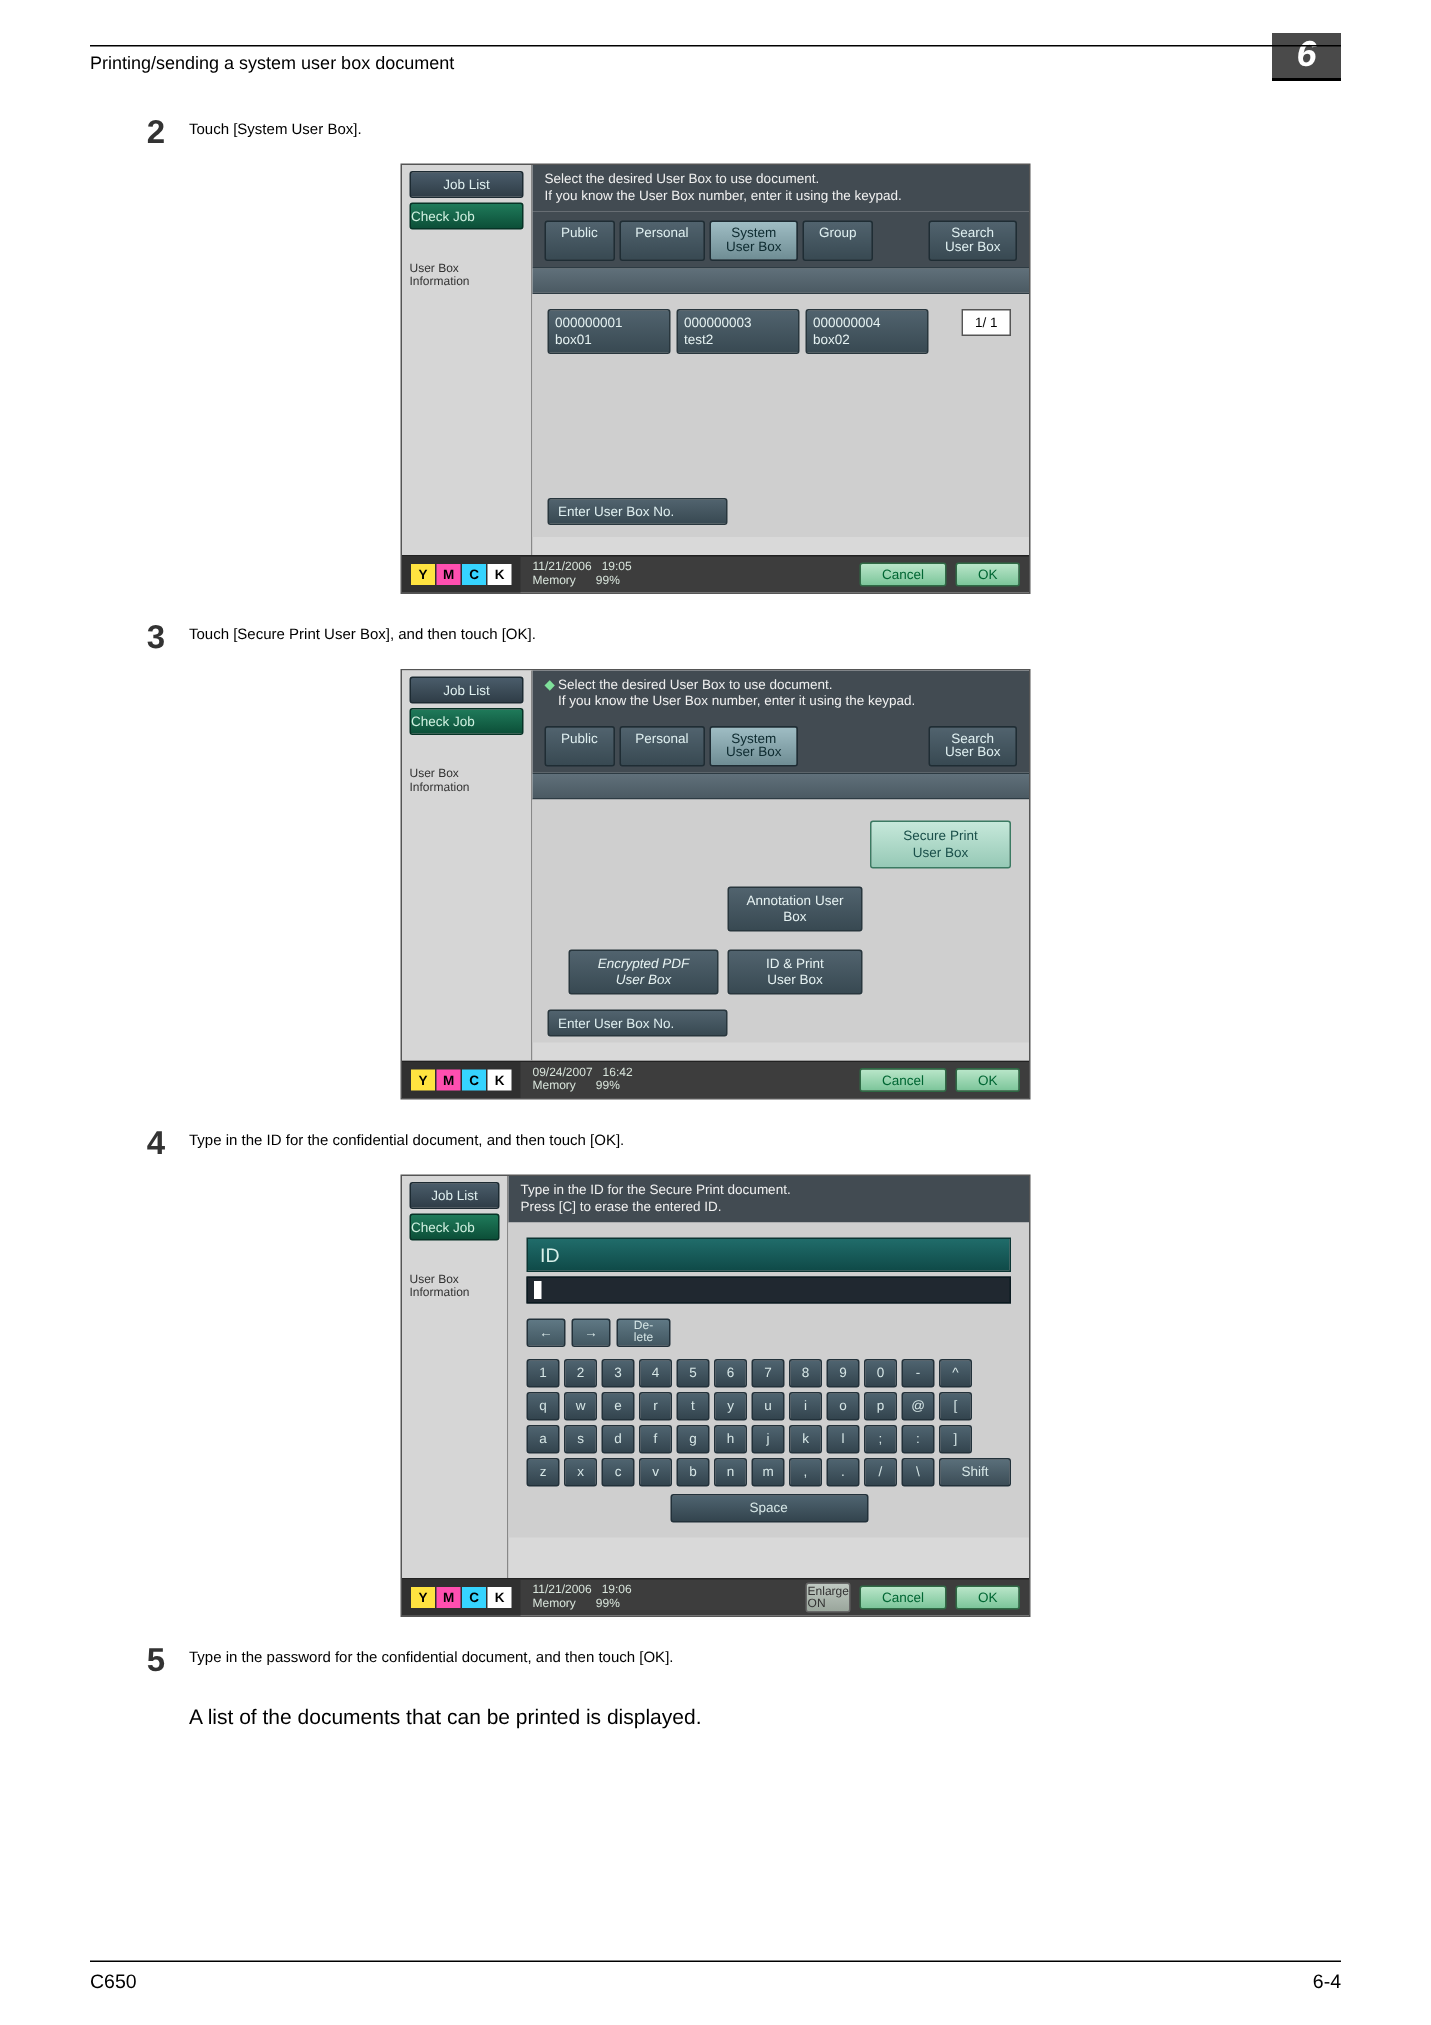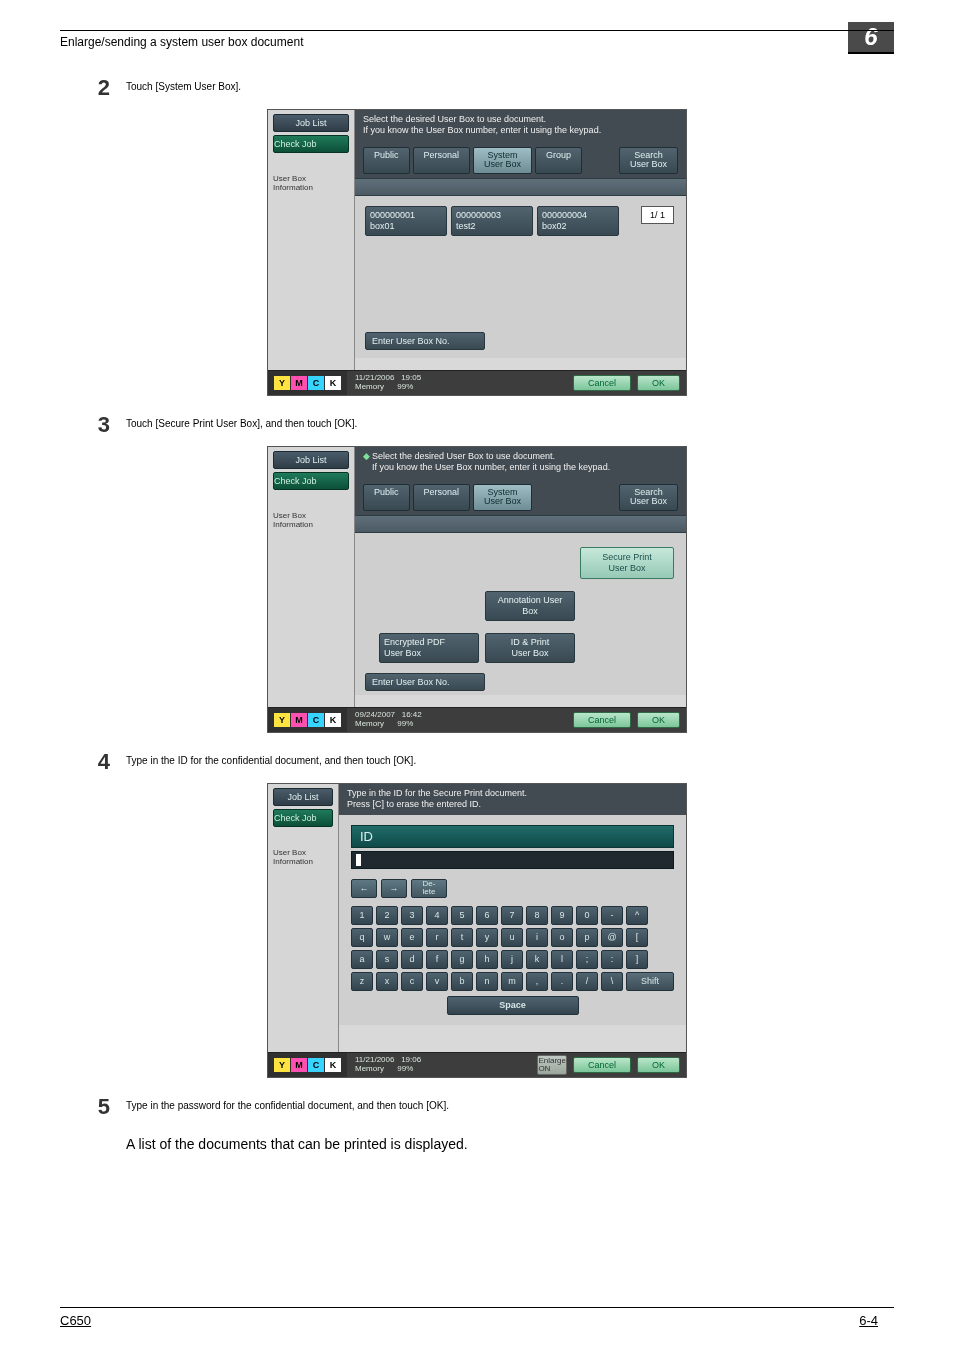--- a/index.html
+++ b/index.html
@@ -42,36 +42,36 @@
   .sys-box { padding:4px 6px; font-size:9px; color:#1a4f4a; background:linear-gradient(#c6e8da,#96c9b6); border:1px solid #3b7a62; border-radius:2px; text-align:center; line-height:1.2; width:80px;}
   .sys-grid { position:relative; min-height:144px; }
   .kbd-area { padding:10px 12px; background:#cfcfcf;}
   .id-lbl { background:linear-gradient(#206c6a,#0f4a48); color:#d7efe9; padding:3px 8px; font-size:13px; margin-bottom:3px; border:1px solid #0b3533;}
   .id-field { background:#202830; height:16px; margin-bottom:10px; border:1px solid #0b1a20; position:relative;}
   .cursor { position:absolute; left:4px; top:2px; width:5px; height:12px; background:#fff;}
   .key-rows { display:flex; flex-direction:column; gap:3px; }
   .key-row { display:flex; gap:3px; }
   .key { width:20px; height:17px; background:linear-gradient(#4f6470,#33444e); border:1px solid #22313a; color:#d6e6e6; font-size:9px; display:flex; align-items:center; justify-content:center; border-radius:2px;}
   .key.shift { width:46px; margin-left:auto; background:linear-gradient(#5a6f7a,#3c4d57);}
-  .key.space { width:130px;font-weight:bold; }
+  .key.space { width:130px; }
   .key.top { background:linear-gradient(#5f7884,#425761);}
   .nav-keys { display:flex; gap:4px; margin-bottom:8px;}
   .nav-keys .key { width:24px; height:17px;}
   .star { color:#7fe09a; margin-right:2px;}
   .bottom-line { position:absolute; bottom:42px; left:60px; right:60px; border-top:1px solid #000; }
-  .bottom-row { position:absolute; bottom:22px; left:60px; right:76px; display:flex; justify-content:space-between; font-size:13px;text-decoration:underline;}
+  .bottom-row { position:absolute; bottom:22px; left:60px; right:60px; display:flex; justify-content:space-between; font-size:13px;}
 </style>
 </head>
 <body>
 
 <div class="page">
   <div class="page-num-box">6</div>
   <div class="head-line"></div>
   <div class="head-row">
-    <span class="headtitle">Enlarge/sending a system user box document</span>
+    <span class="headtitle">Printing/sending a system user box document</span>
     <span></span>
   </div>
 
   <div class="step" style="margin-top:28px;">
     <div class="step-num">2</div>
     <div class="step-text">Touch [System User Box].</div>
   </div>
   <div class="shot-wrap">
     <div class="shot">
       <div class="shot-body">
@@ -166,21 +166,21 @@
           <div class="work-area sys-grid">
             <div style="position:absolute; right:12px; top:14px;padding-left:32px;">
               <div class="sys-box" style="white-space:pre-line;">Secure Print
 User Box</div>
             </div>
             <div style="position:absolute; left:130px; top:58px;">
               <div class="ub" style="width:80px; text-align:center;">Annotation
 User Box</div>
             </div>
             <div style="position:absolute; left:24px; top:100px;">
-              <div class="ub" style="width:90px; text-align:left; white-space:pre-line;">Encrypted PDF
+              <div class="ub" style="width:90px; text-align:center; white-space:pre-line;font-style:italic;">Encrypted PDF
 User Box</div>
             </div>
             <div style="position:absolute; left:130px; top:100px;">
               <div class="ub" style="width:80px; text-align:center; white-space:pre-line;">ID &amp; Print
 User Box</div>
             </div>
             <div style="position:absolute; bottom:4px; left:10px;">
               <div class="enter-btn">Enter User Box No.</div>
             </div>
           </div>

